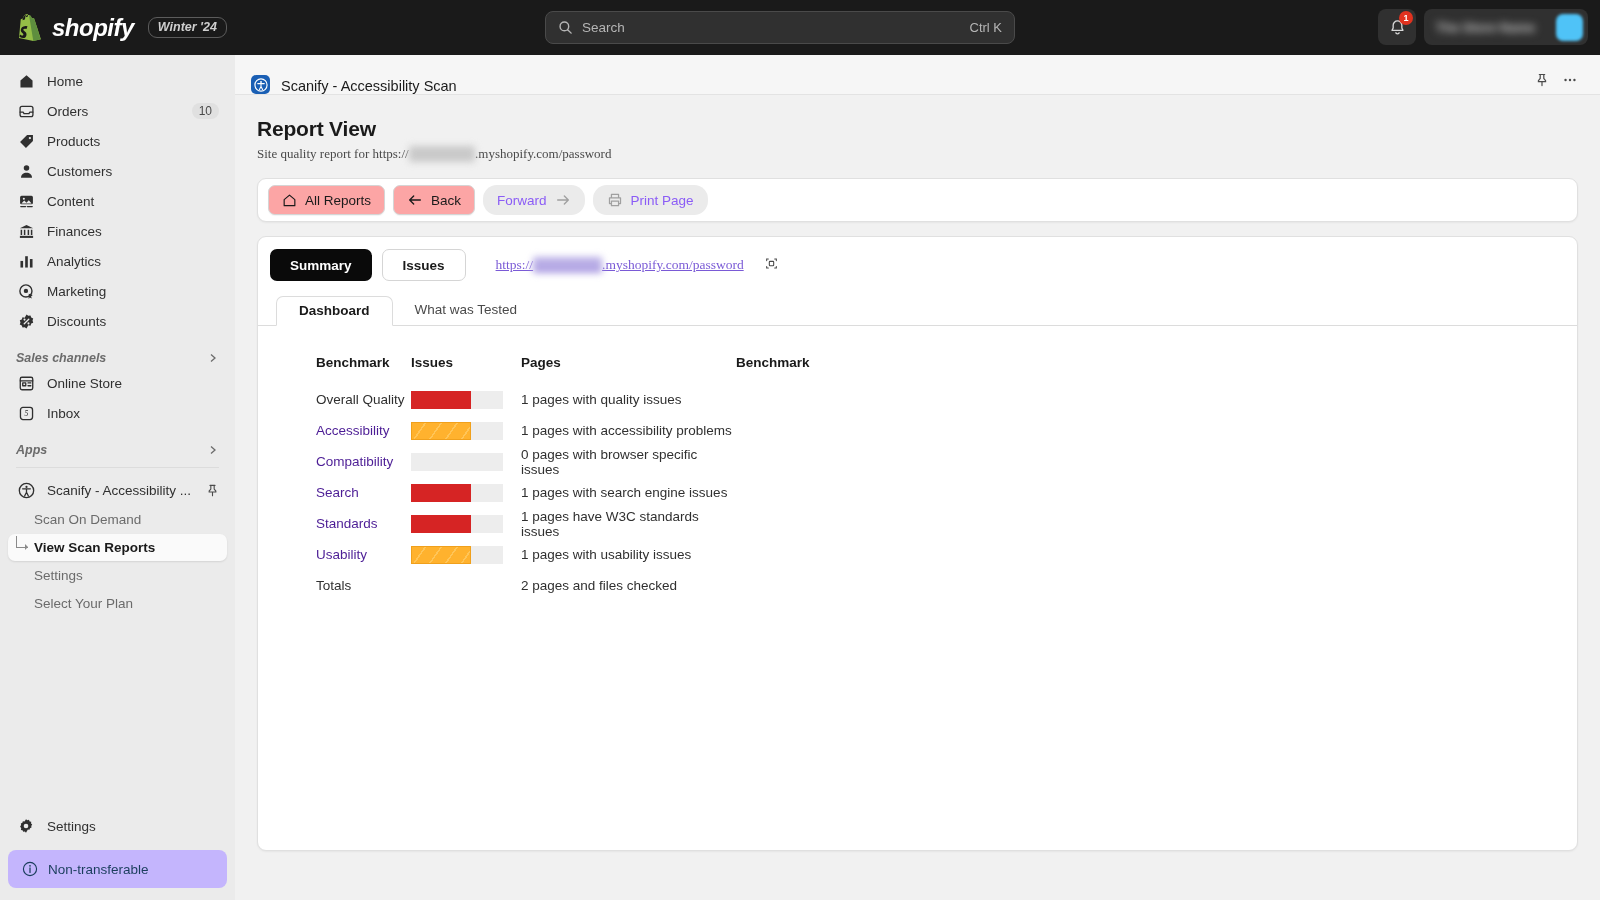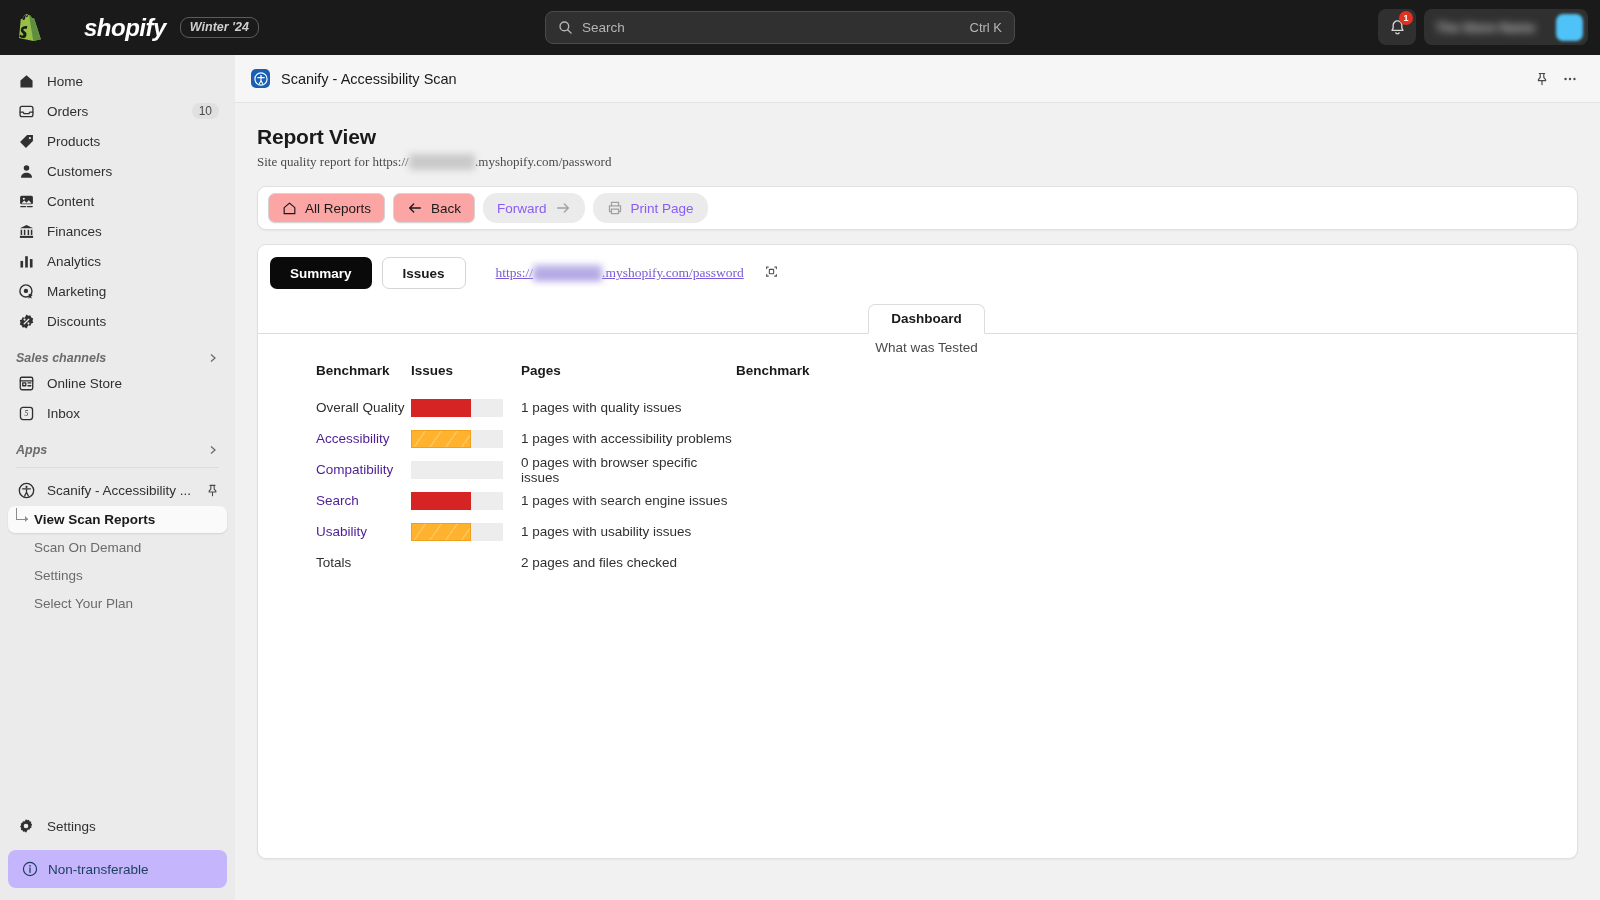--- a/index.html
+++ b/index.html
@@ -12,21 +12,20 @@
   
   .topbar {
     position: absolute; top: 0; left: 0; width: 1600px; height: 55px;
     background: #1a1a1a; display: flex; align-items: center;
   }
   .brand { display: flex; align-items: center; gap: 10px; padding-left: 16px; }
   .shopify-bag { width: 26px; height: 27px; position: relative; }
   .brand-word {
     color: #fff; font-size: 24px; font-weight: bold; font-style: italic;
     letter-spacing: -0.5px;
-    margin-left: 32px;
   }
   .season-pill {
     border: 1px solid #5c5c5c; border-radius: 9px; padding: 2px 9px 3px;
     color: #cfcfcf; font-size: 12.5px; font-style: italic; font-weight: bold;
     margin-left: 4px;
   }
   .searchwrap {
     position: absolute; left: 545px; top: 11px; width: 470px; height: 33px;
     background: #303030; border: 1px solid #4a4a4a; border-radius: 8px;
     display: flex; align-items: center; padding: 0 12px;
@@ -108,22 +107,22 @@
     height: 38px; display: flex; align-items: center; padding: 0 14px; gap: 10px;
     font-size: 13.5px; color: #1a3d5c;
   }
 
   
   .main {
     position: absolute; top: 55px; left: 235px; width: 1365px; height: 845px;
     background: #f1f1f1;
   }
   .appbar {
-    height: 48px; background: #f6f6f6; border-bottom: 1px solid #e3e3e3;
-    display: flex; align-items: center; padding: 0 16px;
+    height: 40px; background: #f6f6f6; border-bottom: 1px solid #e3e3e3;
+    display: flex; align-items: flex-end; padding: 0 16px;
   }
   .app-icon {
     width: 19px; height: 19px; border-radius: 5px; background: #1a5fb4;
     display: flex; align-items: center; justify-content: center; margin-right: 11px;
   }
   .appbar-title { font-size: 14.5px; color: #1a1a1a; flex: 1; }
   .appbar-act { width: 28px; height: 28px; display: flex; align-items: center; justify-content: center; }
 
   .page-head { padding: 22px 0 0 22px; }
   .page-title { font-size: 21px; font-weight: bold; color: #1a1a1a; letter-spacing: -0.2px; }
@@ -163,21 +162,21 @@
   .segbtn.off { background: #fff; color: #1a1a1a; border: 1px solid #d5d5d5; }
   .urllink {
     font-size: 13.5px; color: #7a5ad6; text-decoration: underline;
     margin-left: 20px; display: flex; align-items: center;
     font-family: "Liberation Serif", serif;
   }
   .urlblur { filter: blur(3.5px); background: #b9aee6; color: #b9aee6; border-radius: 2px; }
 
   .tabstrip {
     margin-top: 14px; border-bottom: 1px solid #dcdcdc; display: flex;
-    padding-left: 18px; height: 31px; align-items: center; flex-direction: column;
+    padding-left: 18px; height: 31px; align-items: flex-start;
   }
   .tab {
     font-size: 13.5px; padding: 6px 22px 7px; cursor: pointer;
     color: #4a4a4a; position: relative; top: 1px;
   }
   .tab.active {
     background: #fff; border: 1px solid #dcdcdc; border-bottom-color: #fff;
     border-radius: 7px 7px 0 0; color: #1a1a1a; font-weight: bold;
   }
 
@@ -379,26 +378,26 @@
       </svg>
     </span>
     <span class="lbl">Scanify - Accessibility ...</span>
     <span class="pin-btn">
       <svg width="13" height="13" viewBox="0 0 14 14">
         <path d="M4.3 1.5h5.4M5.2 1.5v4L3.4 7.6v1h7.2v-1L8.8 5.5v-4M7 8.6v4" fill="none" stroke="#4a4a4a" stroke-width="1.2" stroke-linecap="round"></path>
       </svg>
     </span>
   </div>
   <div id="sublist">
+      <div class="sub-item">
+        <span>Scan On Demand</span>
+      </div>
       <div class="sub-item active">
         <span class="arrow-elbow"></span>
         <span>View Scan Reports</span>
-      </div>
-      <div class="sub-item">
-        <span>Scan On Demand</span>
       </div>
       <div class="sub-item">
         <span>Settings</span>
       </div>
       <div class="sub-item">
         <span>Select Your Plan</span>
       </div>
     </div>
 
   <div class="sb-bottom">
@@ -545,20 +544,30 @@
             <span class="c-cat"><a class="catlink">Search</a></span>
             <span class="c-iss">
               <div class="bar-track">
                 <div class="bar-fill solid" style="width:65%"></div>
               </div>
             </span>
             <span class="c-pag">1 pages with search engine issues</span>
             <span class="c-ben"></span>
           </div>
           <div class="rrow">
+            <span class="c-cat"><a class="catlink">Standards</a></span>
+            <span class="c-iss">
+              <div class="bar-track">
+                <div class="bar-fill solid" style="width:65%"></div>
+              </div>
+            </span>
+            <span class="c-pag">1 pages have W3C standards issues</span>
+            <span class="c-ben"></span>
+          </div>
+          <div class="rrow">
             <span class="c-cat"><a class="catlink">Usability</a></span>
             <span class="c-iss">
               <div class="bar-track">
                 <div class="bar-fill striped" style="width:65%"></div>
               </div>
             </span>
             <span class="c-pag">1 pages with usability issues</span>
             <span class="c-ben"></span>
           </div>
           <div class="rrow">

